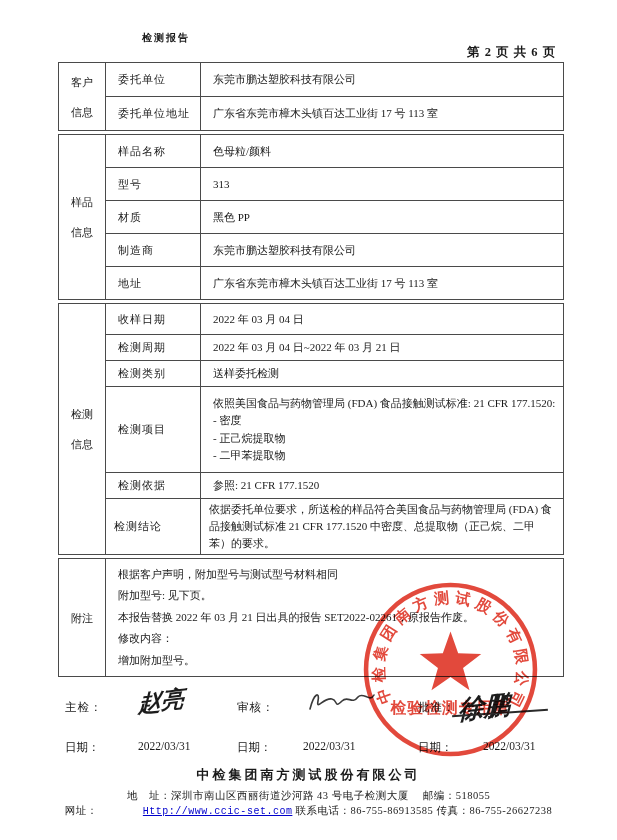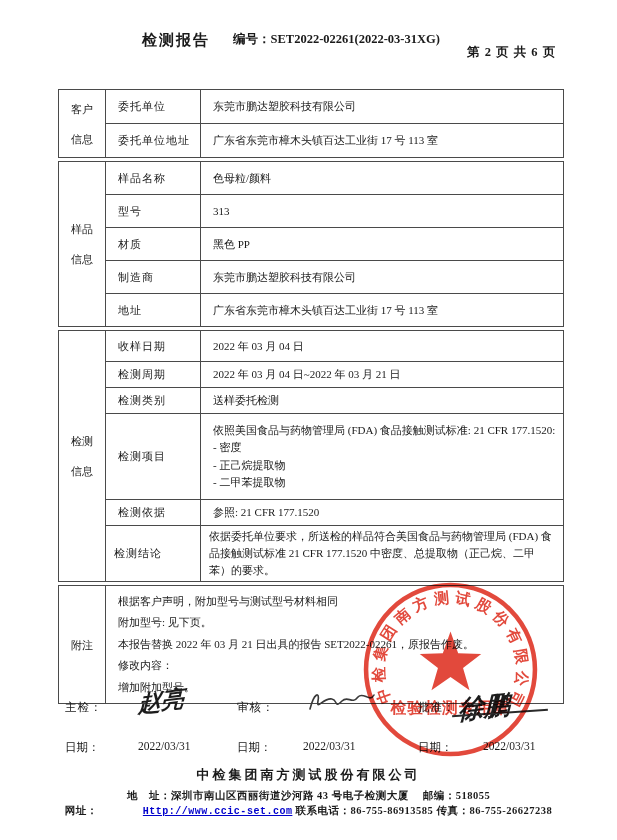--- a/index.html
+++ b/index.html
@@ -11,25 +11,25 @@
   }
   *{box-sizing:border-box;}
   html,body{margin:0;padding:0;background:#fff;}
   .page{
     position:relative;width:617px;height:840px;background:#fff;
     font-family:"Liberation Serif","DejaVu Serif",serif;color:var(--text);
     overflow:hidden;
   }
   
   .hdr-logo{position:absolute;left:62px;top:16px;width:46px;height:46px;}
-  .hdr-title{position:absolute;left:142px;top:31px;font-size:15px;font-weight:bold;letter-spacing:2px;}
+  .hdr-title{position:absolute;left:142px;top:31px;font-size:10px;font-weight:bold;letter-spacing:2px;}
   .hdr-no{position:absolute;left:233px;top:31px;font-size:12.5px;font-weight:bold;white-space:nowrap;}
   .hdr-page{position:absolute;left:467px;top:44px;font-size:12.5px;font-weight:bold;letter-spacing:1px;white-space:nowrap;}
   
-  .tables{position:absolute;left:58px;top:89px;width:505px;font-family:Liberation Serif, serif;}
+  .tables{position:absolute;left:58px;top:62px;width:505px;font-family:Liberation Serif, serif;}
   table{border-collapse:collapse;width:505px;table-layout:fixed;margin-bottom:3px;}
   td{border:1px solid var(--border);font-size:11px;vertical-align:middle;padding:2px 0 2px 12px;}
   col.c1{width:47px;}col.c2{width:95px;}col.c3{width:363px;}
   td.sec{text-align:center;padding:0 10px;line-height:30px;word-break:break-all;}
   td.lbl{letter-spacing:1px;}
   .r34 td{height:34px;}
   .r33 td{height:33px;}
   .r27 td{height:31px;}
   .r26 td{height:26px;}
   .r86 td{height:86px;}
@@ -44,34 +44,33 @@
             transform:rotate(-7deg) skewX(-8deg);white-space:nowrap;}
   .sig-date{position:absolute;font-size:11.5px;white-space:nowrap;}
   .sig-scribble{position:absolute;}
   .sig-flourish{position:absolute;height:2px;background:#2a2a2a;transform:rotate(-4deg);}
   
   .stamp{position:absolute;left:362px;top:581px;width:177px;height:177px;
          mix-blend-mode:multiply;opacity:.92;}
   
   .ftr{position:absolute;left:0;width:617px;text-align:center;}
   .ftr-company{top:766px;font-size:13px;font-weight:bold;letter-spacing:3px;}
-  .ftr-line{font-size:10.5px;letter-spacing:.5px;white-space:nowrap;font-weight:bold;}
+  .ftr-line{font-size:10.5px;letter-spacing:.5px;white-space:nowrap;}
   .ftr-addr{top:789px;}
   .ftr-web{top:804px;}
   .ftr-line .url{color:var(--link-blue);text-decoration:underline;
                  font-family:"Liberation Mono","DejaVu Sans Mono",monospace;font-size:10px;margin-left:45px;}
   .gap{display:inline-block;width:14px;}
 </style>
 </head>
 <body>
 
 <div class="page">
 
   <div class="hdr-title">检测报告</div>
-  <div class="hdr-no"><span>编号：</span><span>SET2022-02261(2022-03-31XG)</span></div>
   <div class="hdr-page">第 2 页 共 6 页</div>
 
   <div class="tables">
 
     <table>
       <colgroup>
           <col class="c1">
           <col class="c2">
           <col class="c3">
         </colgroup>

